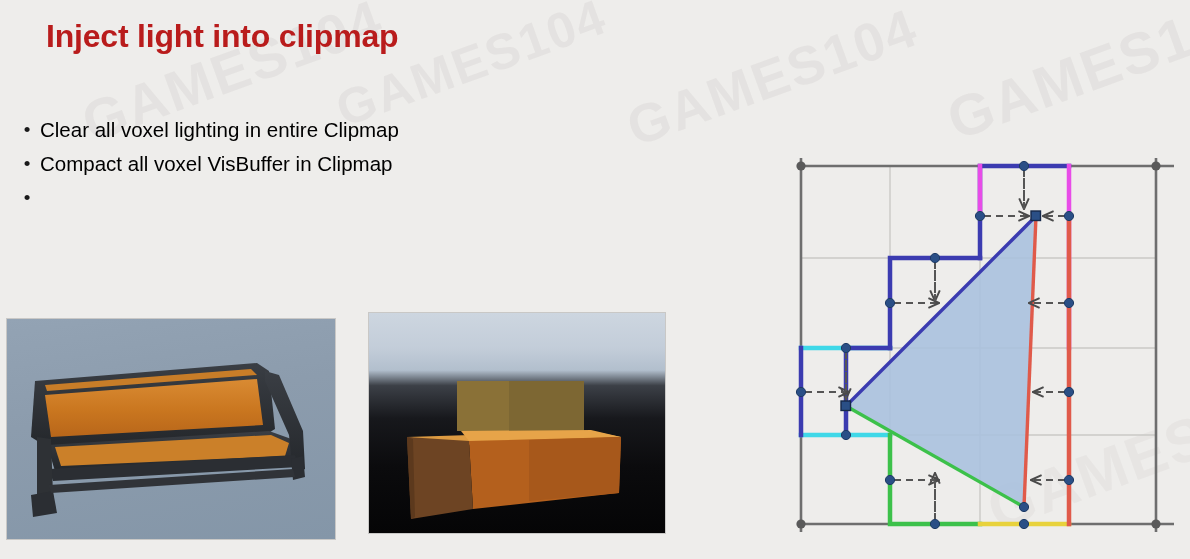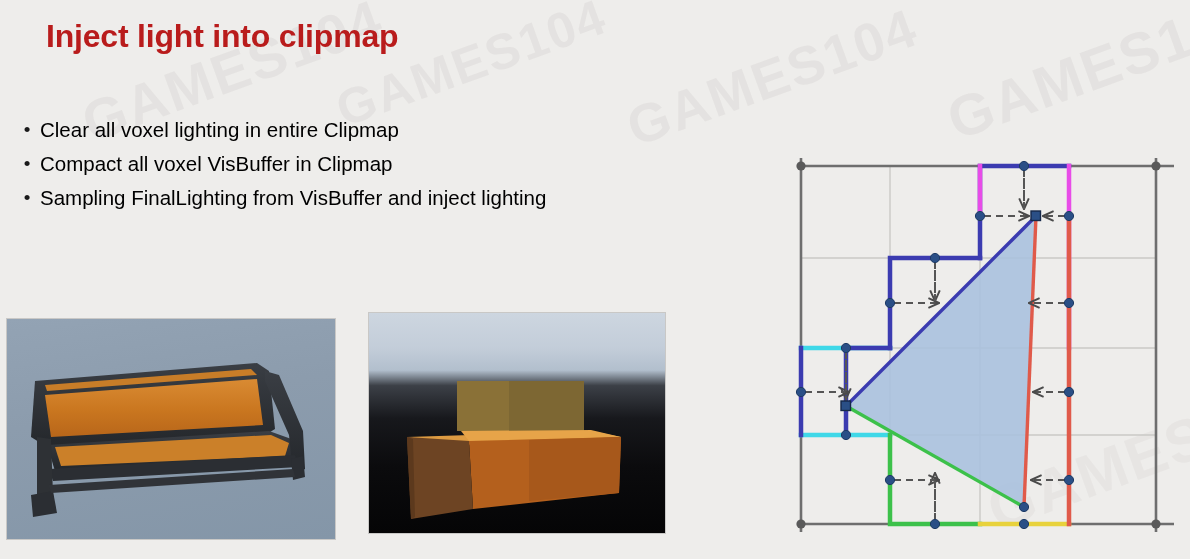--- a/index.html
+++ b/index.html
@@ -136,21 +136,20 @@
     <div class="bullet">
       <span class="bullet-dot">•</span>
       <span class="bullet-text">Clear all voxel lighting in entire Clipmap</span>
     </div>
     <div class="bullet">
       <span class="bullet-dot">•</span>
       <span class="bullet-text">Compact all voxel VisBuffer in Clipmap</span>
     </div>
     <div class="bullet">
       <span class="bullet-dot">•</span>
-      <span class="bullet-text">Sampling FinalLighting from VisBuffer and inject lighting</span>
     </div>
   </div>
 
   <div class="photo-frame" id="photo-bench">
     <div class="photo-inner bench-bg">
       <svg width="330" height="222" viewBox="0 0 330 222">
         <defs>
           <linearGradient id="woodg" x1="0" y1="0" x2="0" y2="1">
             <stop offset="0%" stop-color="#d98b33"></stop>
             <stop offset="55%" stop-color="#c9761f"></stop>

